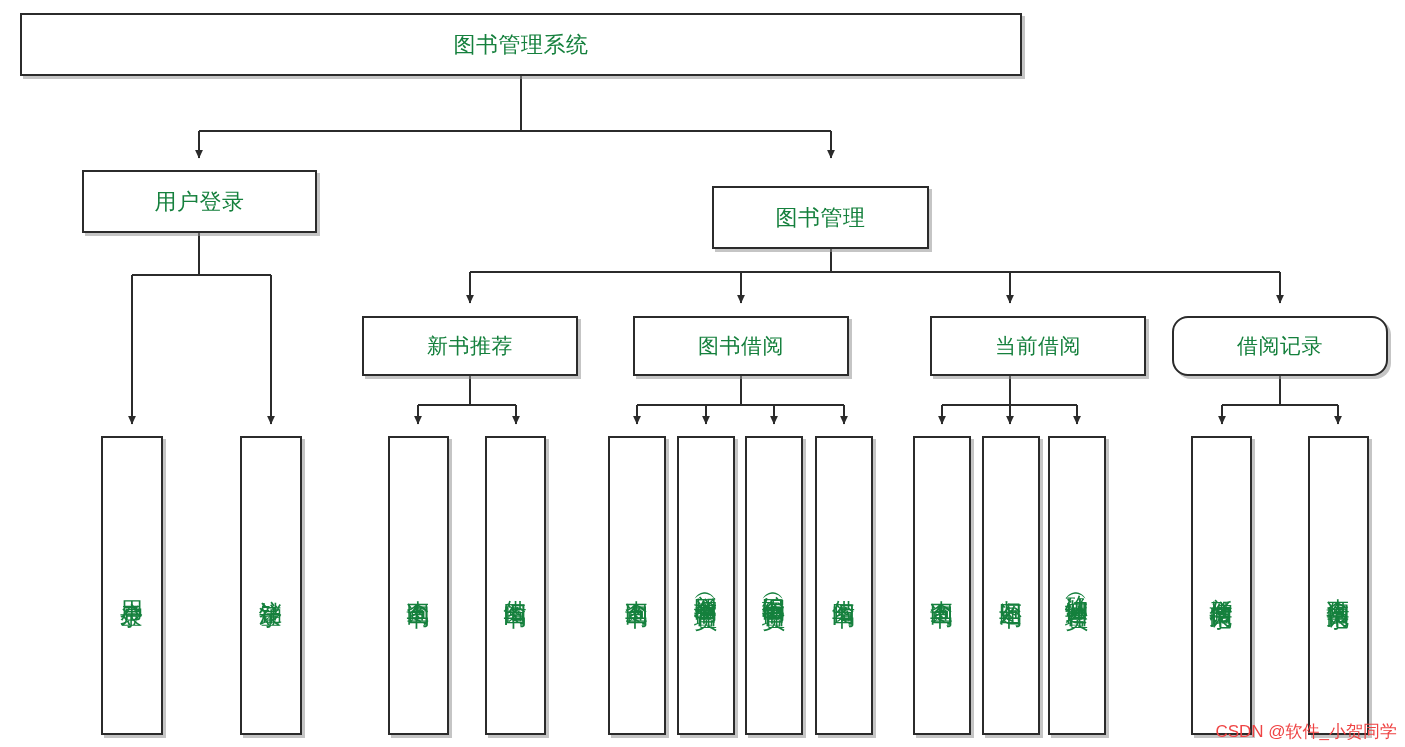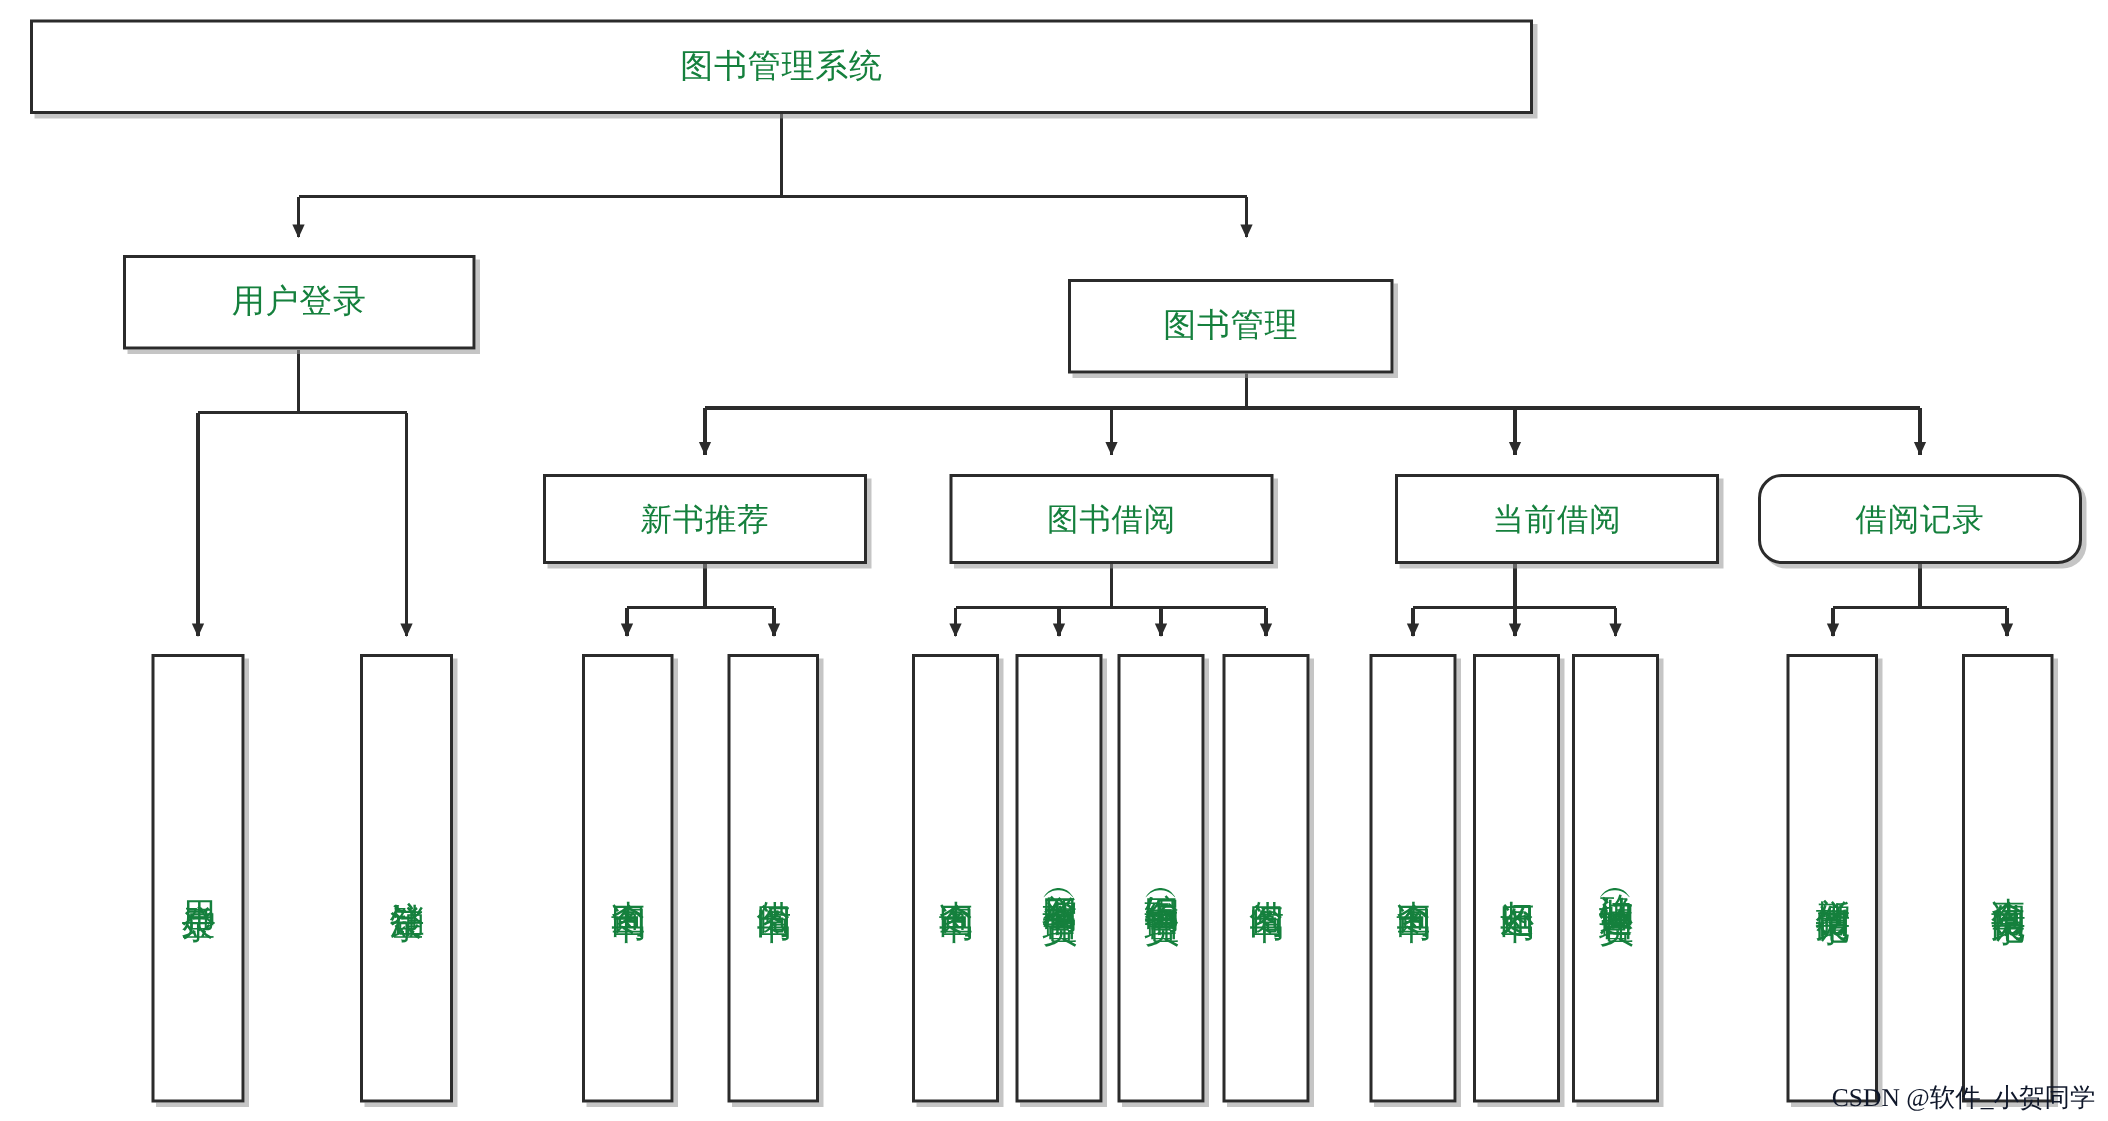--- a/index.html
+++ b/index.html
@@ -58,24 +58,24 @@
   }
   .node.root .node-label { font-size: 22px; }
   .node.level2 .node-label { font-size: 22px; }
   .node.level3 .node-label { font-size: 21px; }
 
   #watermark {
     position: absolute;
     right: 8px;
     bottom: 4px;
     font-size: 17px;
-    color: #0f172a;
+    color: #ef4444;
     z-index: 5;
     white-space: nowrap;
-    font-family: Liberation Serif, serif;
+    font-family: Liberation Sans, sans-serif;
   }
 </style>
 </head>
 <body>
 
 <div id="diagram-canvas">
 
   <svg class="edge-layer" viewBox="0 0 1405 747" xmlns="http://www.w3.org/2000/svg">
     <defs>
       <marker id="arrowhead" markerWidth="9" markerHeight="9" refX="8.4" refY="4.5" orient="auto" markerUnits="userSpaceOnUse">

